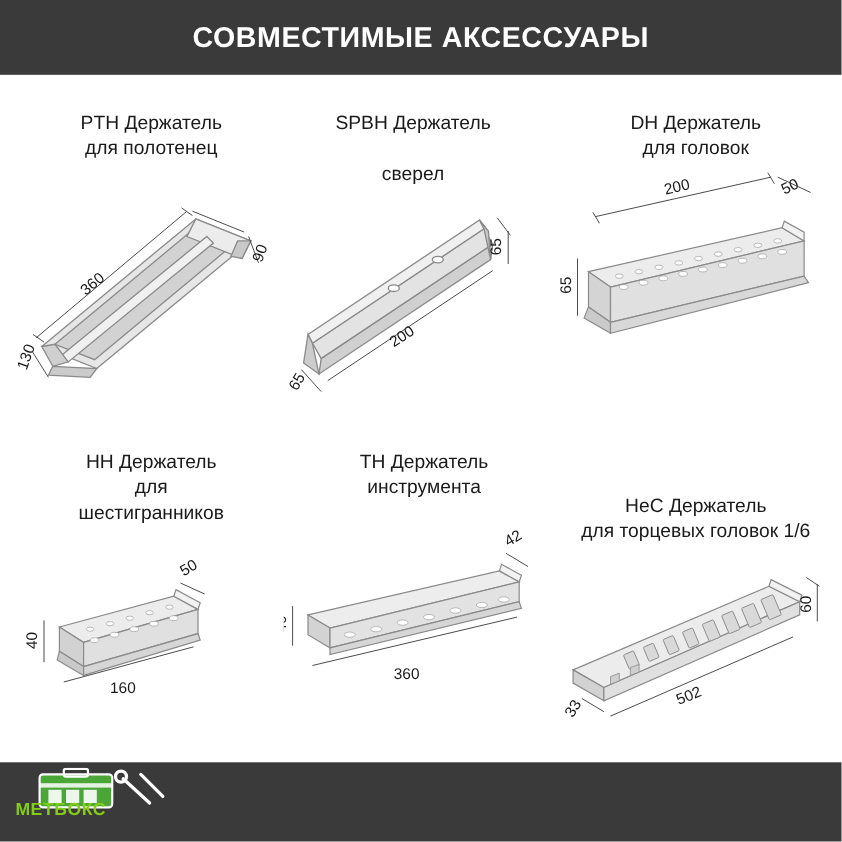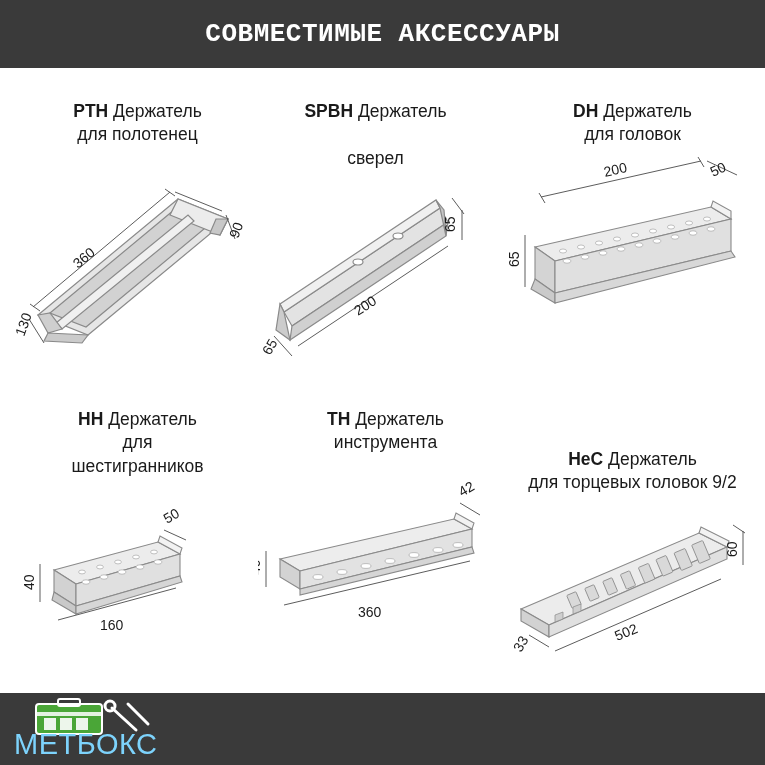--- a/index.html
+++ b/index.html
@@ -24,21 +24,20 @@
   .header {
     position: absolute;
     left: 0;
     top: 0;
     width: 765px;
     height: 68px;
     background: #3a3a3a;
     display: flex;
     align-items: center;
     justify-content: center;
-    font-family: Liberation Mono, monospace;
   }
   .header-title {
     color: #ffffff;
     font-size: 26px;
     font-weight: bold;
     letter-spacing: 0.5px;
     text-align: center;
   }
   
   .grid {
@@ -54,21 +53,21 @@
   }
   .cell-title {
     text-align: center;
     font-size: 17.5px;
     color: #1a1a1a;
     line-height: 1.33;
     padding: 0 10px;
     box-sizing: border-box;
   }
   .cell-title b {
-    font-weight: bold;
+    font-weight: normal;
     text-align: center;
   }
   .figure {
     position: relative;
     width: 255px;
     height: 200px;
   }
   .figure svg {
     display: block;
   }
@@ -86,23 +85,23 @@
   .logo {
     position: relative;
     margin-left: 8px;
     width: 196px;
     height: 62px;
   }
   .logo-text {
     position: absolute;
     left: 6px;
     top: 30px;
-    font-size: 29px;
-    font-weight: normal;
-    color: #7dd3fc;
+    font-size: 16px;
+    font-weight: bold;
+    color: #84cc16;
     letter-spacing: 0.5px;
   }
 </style>
 </head>
 <body>
 
 <div class="page">
 
   <div class="header">
     <div class="header-title">СОВМЕСТИМЫЕ АКСЕССУАРЫ</div>
@@ -321,21 +320,21 @@
             <text x="2" y="120" transform="rotate(-90 2 120)">40</text>
             <text x="100" y="162">360</text>
           </g>
         </svg>
       </div>
     </div>
 
     <div class="cell" style="left:505px; top:340px;margin-top:40px;">
       <div class="cell-title">
         <b>HeC</b><span> Держатель</span><br>
-        <span>для торцевых головок 9/2</span>
+        <span>для торцевых головок 1/6</span>
       </div>
       <div class="figure">
         <svg width="255" height="200" viewBox="0 0 255 200">
           <g stroke="#8a8a8a" stroke-width="1.1">
 
             <polygon points="16,114 194,38 222,52 44,130" fill="#ececec"></polygon>
             <polygon points="16,114 44,130 44,142 16,126" fill="#d2d2d2"></polygon>
             <polygon points="44,130 222,52 222,64 44,142" fill="#e0e0e0"></polygon>
             <polygon points="194,38 222,52 224,46 196,32" fill="#f2f2f2"></polygon>
           </g>

